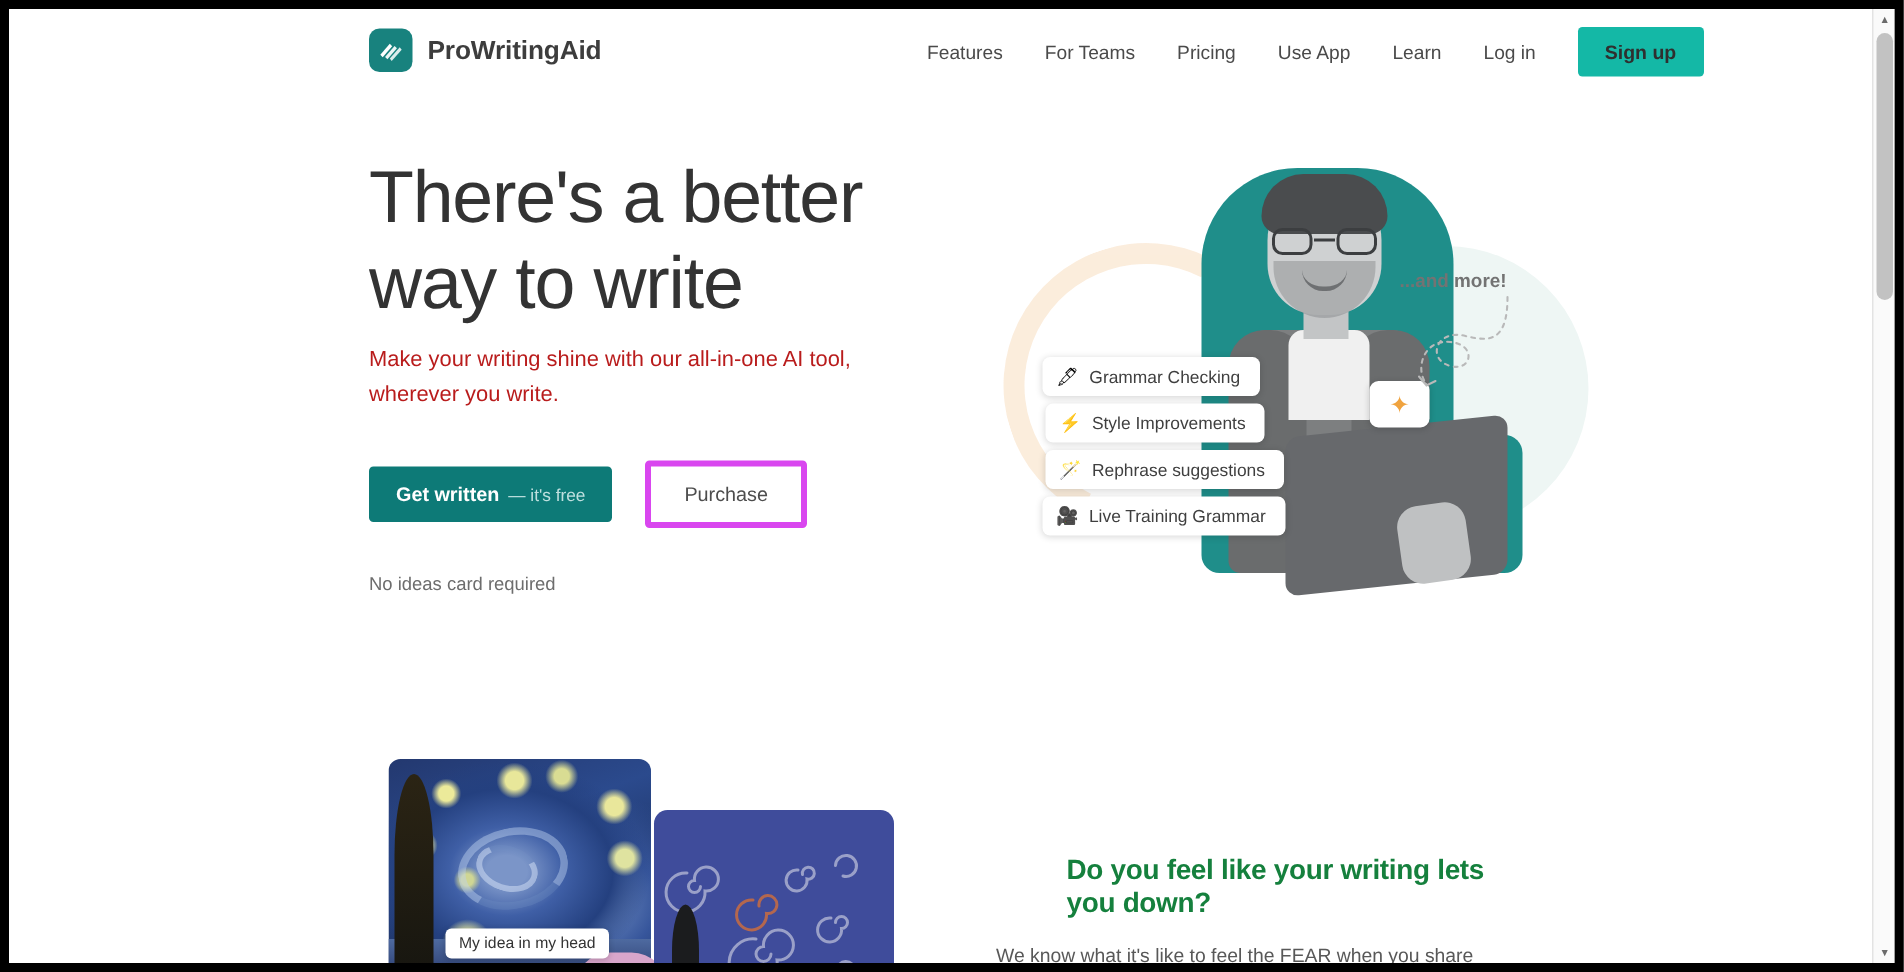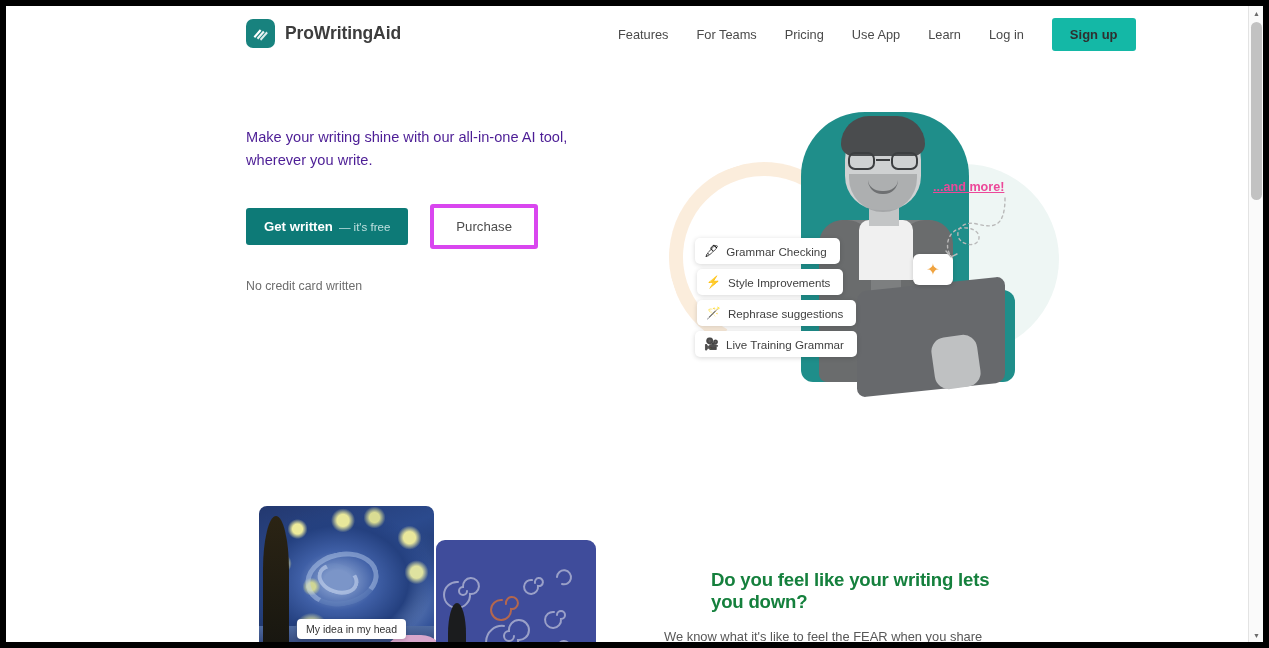--- a/index.html
+++ b/index.html
@@ -64,22 +64,22 @@
     padding: 9px 18px; cursor: pointer; white-space: nowrap;
     font-family: "Liberation Sans", sans-serif;
   }
   
   #hero-copy { position: absolute; left: 240px; top: 98px; width: 400px; }
   #hero-title {
     font-size: 49px; line-height: 57px; font-weight: normal;
     color: #333333; letter-spacing: -0.8px;
   }
   #hero-sub {
-    margin-top: 22px; font-size: 14.6px; line-height: 23px;
-    color: #4c1d95; width: 330px;
+    margin-top: 11px; font-size: 14.6px; line-height: 23px;
+    color: #b91c1c; width: 330px;
   }
   #hero-ctas { margin-top: 32px; display: flex; align-items: center; gap: 22px; }
   #get-started-btn {
     background: #0d7a77; border: none; border-radius: 3px;
     padding: 11px 18px; cursor: pointer; display: inline-flex; align-items: baseline; gap: 6px;
     font-family: "Liberation Sans", sans-serif;
   }
   #get-started-btn .gs-main { color: #ffffff; font-size: 13.2px; font-weight: bold; }
   #get-started-btn .gs-sub  { color: #bfe0df; font-size: 11.5px; }
   #purchase-btn {
@@ -158,21 +158,21 @@
     background: #bfc1c2; border-radius: 14px; transform: rotate(-8deg);
   }
   .sparkle-badge {
     position: absolute; left: 252px; top: 160px; width: 40px; height: 31px;
     background: #ffffff; border-radius: 6px; box-shadow: 0 1px 4px rgba(0,0,0,.17);
     display: flex; align-items: center; justify-content: center;
     font-size: 16px; color: #f0a33f;
   }
   #and-more {
     position: absolute; left: 272px; top: 86px; font-size: 12.6px;
-    font-weight: bold; color: #ec4899; white-space: nowrap; text-decoration: underline;
+    font-weight: bold; color: #737373; white-space: nowrap;
   }
   #dotted-arrow { position: absolute; left: 262px; top: 100px; width: 90px; height: 82px; }
   
   .chip {
     position: absolute; background: #ffffff; border-radius: 5px;
     box-shadow: 0 1px 5px rgba(0,0,0,.16);
     height: 26px; display: flex; align-items: center; gap: 7px;
     padding: 0 13px 0 9px; white-space: nowrap;
   }
   .chip .chip-ico { font-size: 12px; line-height: 1; }
@@ -264,31 +264,32 @@
         <a class="navlink" href="#">For Teams</a>
         <a class="navlink" href="#">Pricing</a>
         <a class="navlink" href="#">Use App</a>
         <a class="navlink" href="#">Learn</a>
         <a class="navlink" href="#">Log in</a>
         <button id="signup-btn">Sign up</button>
       </nav>
     </div>
 
     <div id="hero-copy">
+      <h1 id="hero-title">There's a better way to write</h1>
       <p id="hero-sub">Make your writing shine with our all-in-one AI tool, wherever you write.</p>
 
       <div id="hero-ctas">
         <button id="get-started-btn">
           <span class="gs-main">Get written</span>
           <span class="gs-sub">— it's free</span>
         </button>
         <button id="purchase-btn">Purchase</button>
       </div>
 
-      <p id="no-card">No credit card written</p>
+      <p id="no-card">No ideas card required</p>
     </div>
 
     <div id="hero-art">
 
       <div class="bg-arc"></div>
       <div class="bg-circle"></div>
       <div class="teal-silhouette"></div>
       <div class="teal-laptop-shadow"></div>
 
       <div id="person">

